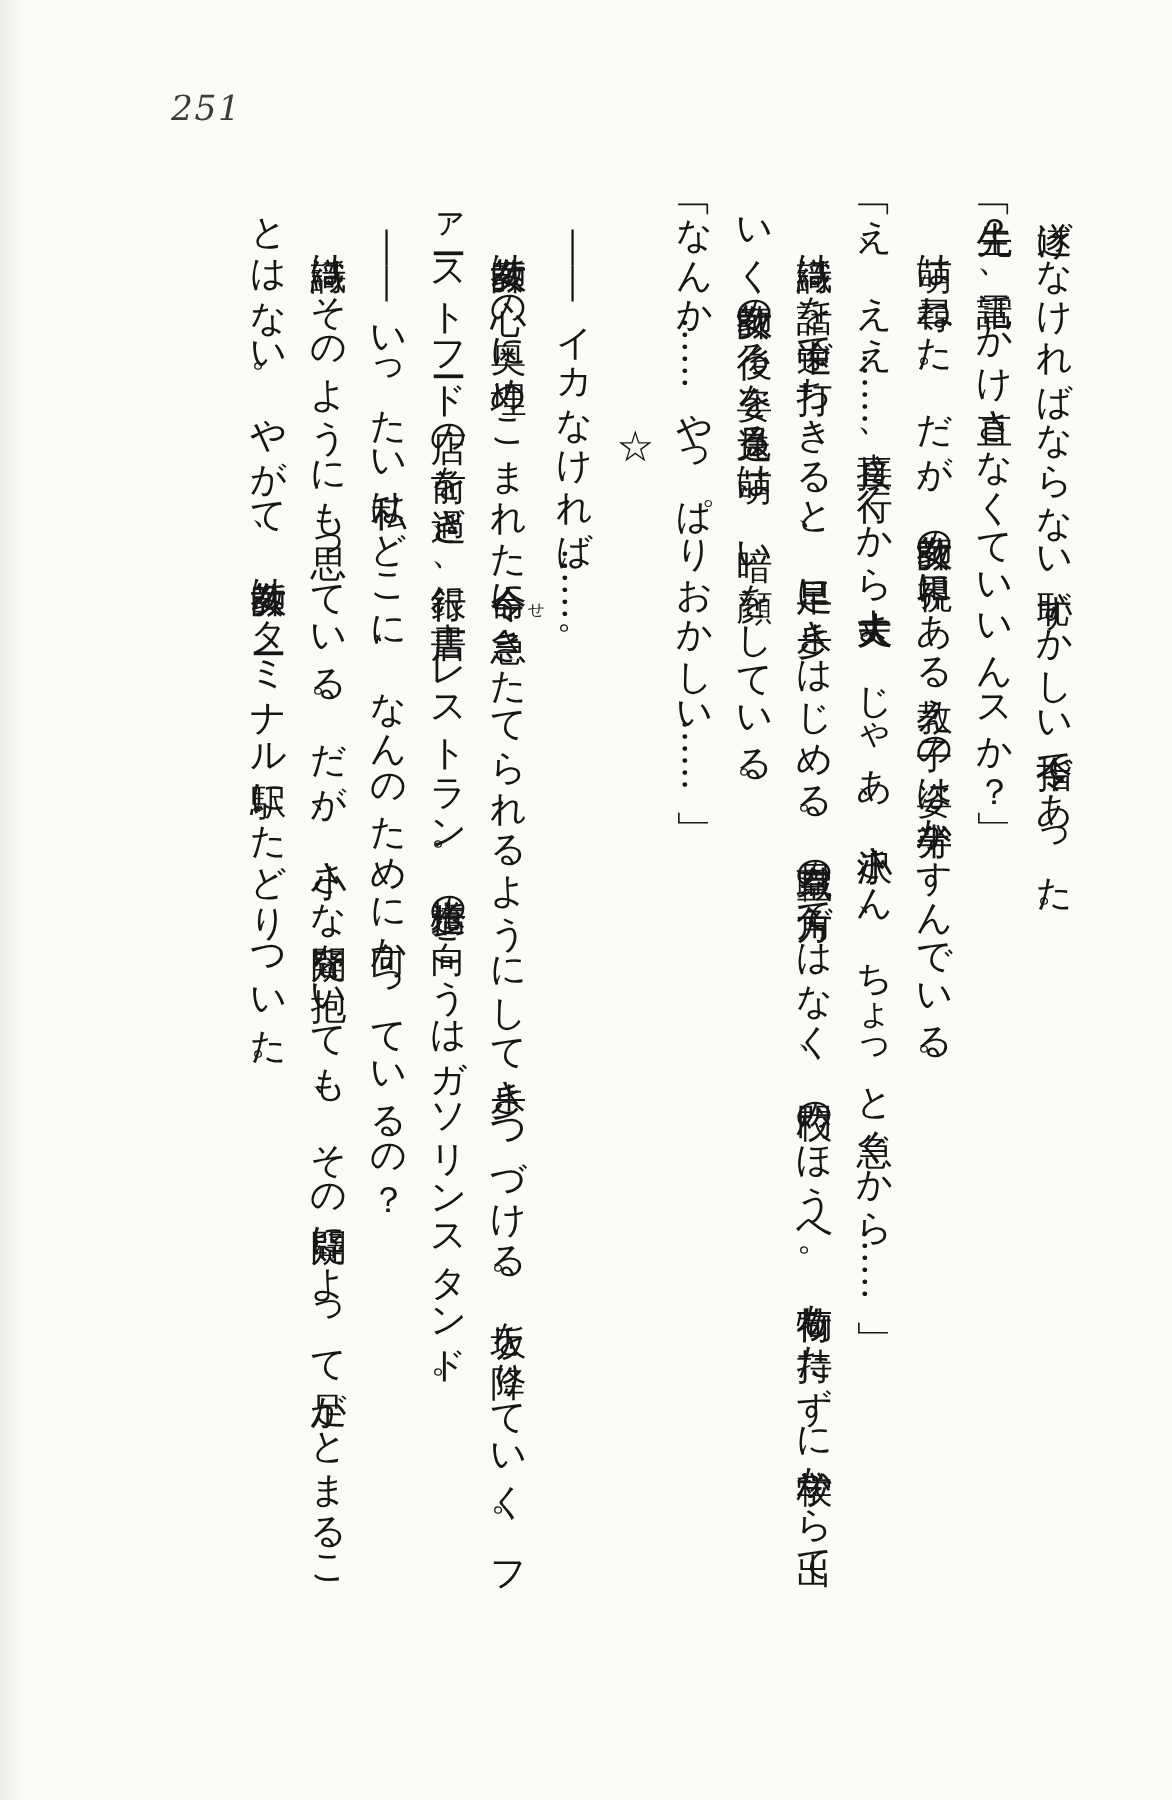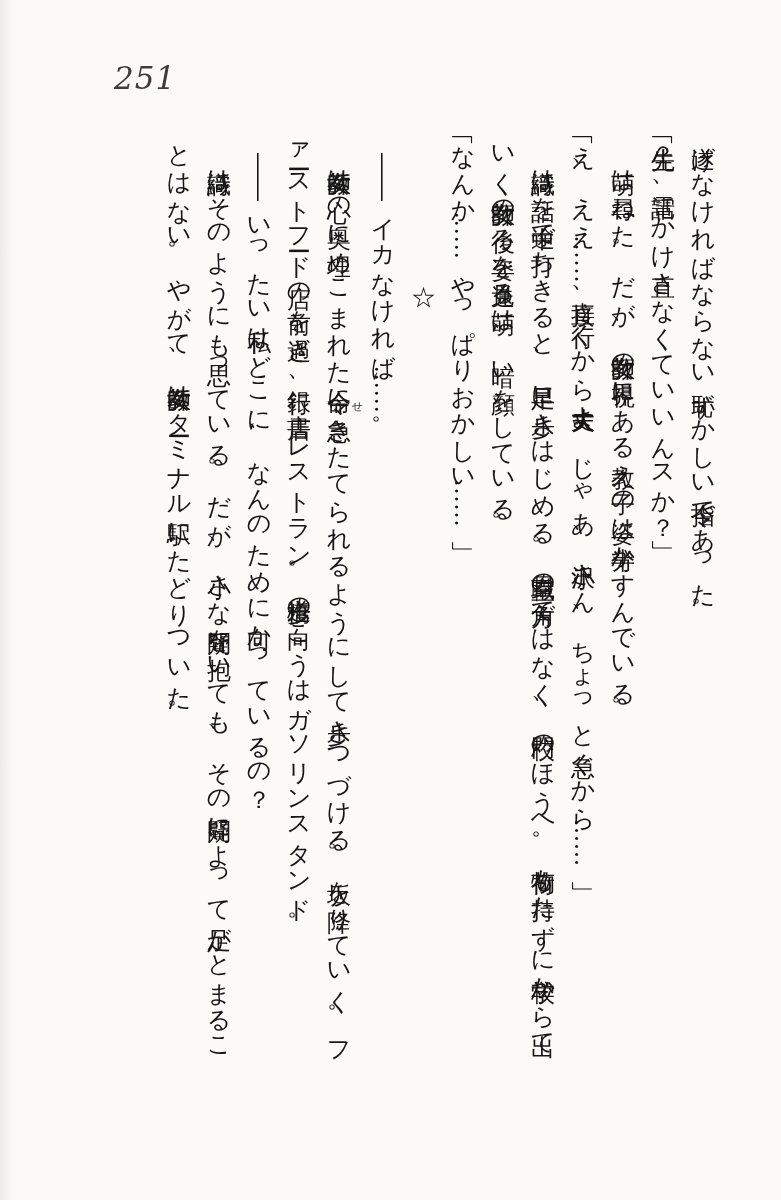--- a/index.html
+++ b/index.html
@@ -25,21 +25,21 @@
     position: absolute;
     left: 0; top: 0; bottom: 0;
     width: 14px;
     background: linear-gradient(to right, rgba(120,115,105,0.10), rgba(120,115,105,0));
     pointer-events: none;
   }
   .page-number {
     position: absolute;
     top: 60px;
     left: 114px;
-    font-size: 31px;
+    font-size: 23px;
     font-style: italic;
     letter-spacing: 1px;
     color: #3c3c3c;
   }
   .text-block {
     position: absolute;
     top: 129px;
     right: 58px;
     height: 942px;
     writing-mode: vertical-rl;

